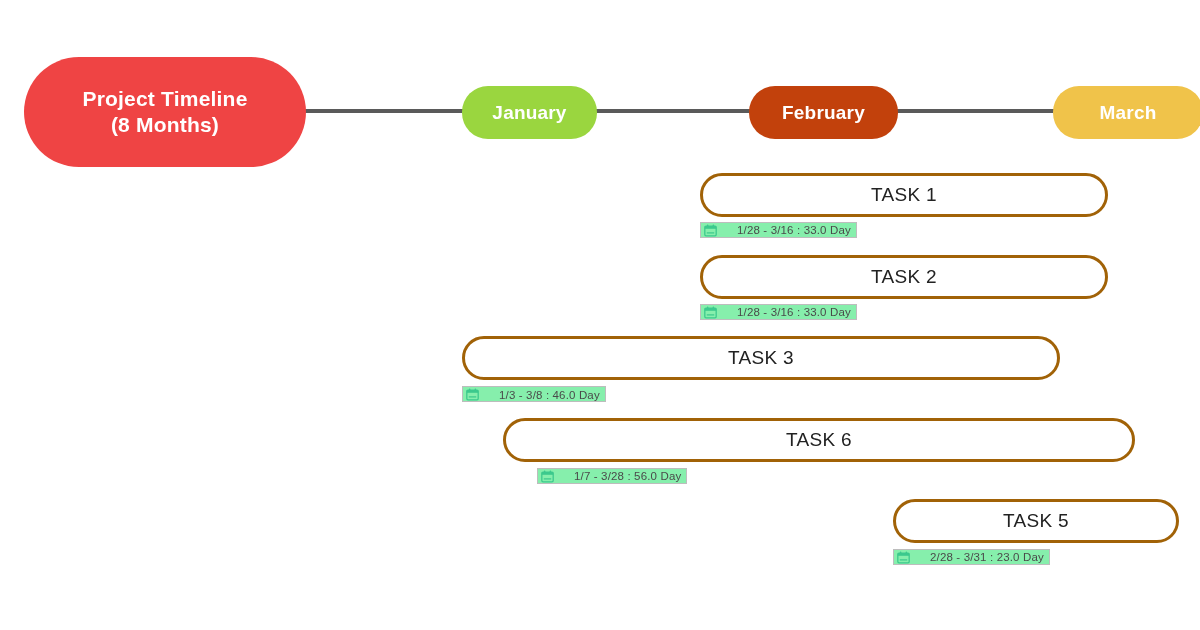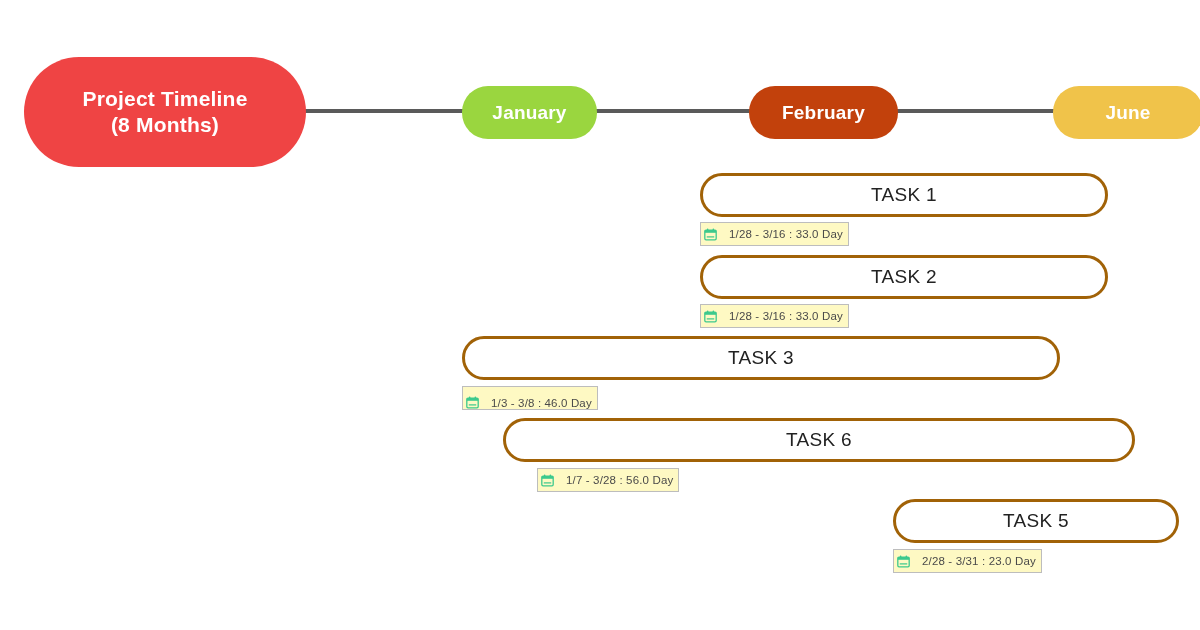--- a/index.html
+++ b/index.html
@@ -93,27 +93,27 @@
     font-size: 19px;
     color: #222222;
     letter-spacing: 0.3px;
     z-index: 2;
   }
 
   
   .date-badge {
     position: absolute;
     box-sizing: border-box;
-    height: 24px;
+    height: 16px;
     padding: 0 5px 0 3px;
-    background: #fef9c3;
+    background: #86efac;
     border: 1px solid #bdbdbd;
     display: inline-flex;
     align-items: center;
-    gap: 12px;
+    gap: 20px;
     font-size: 11.5px;
     color: #4a4a4a;
     white-space: nowrap;
     z-index: 4;
     letter-spacing: 0.15px;
   }
   .cal-icon {
     display: inline-block;
     width: 13px;
     height: 13px;
@@ -139,21 +139,21 @@
     </div>
   </div>
 
   <div class="pill month-pill month-jan">
     <span>January</span>
   </div>
   <div class="pill month-pill month-feb">
     <span>February</span>
   </div>
   <div class="pill month-pill month-mar">
-    <span>June</span>
+    <span>March</span>
   </div>
 
   <div class="task-bar" style="left:700px; top:173px; width:408px;">
     <span>TASK 1</span>
   </div>
   <div class="date-badge" style="left:700px; top:222px;">
     <span class="cal-icon">
       <svg width="13" height="13" viewBox="0 0 16 16" xmlns="http://www.w3.org/2000/svg">
         <rect x="1" y="2.5" width="14" height="12" rx="1.5" fill="none" stroke="#3cc98d" stroke-width="1.6"></rect>
         <rect x="1" y="2.5" width="14" height="3.4" fill="#3cc98d"></rect>

